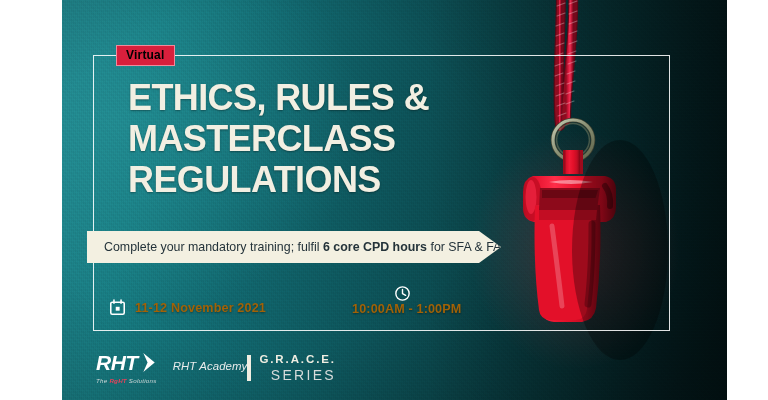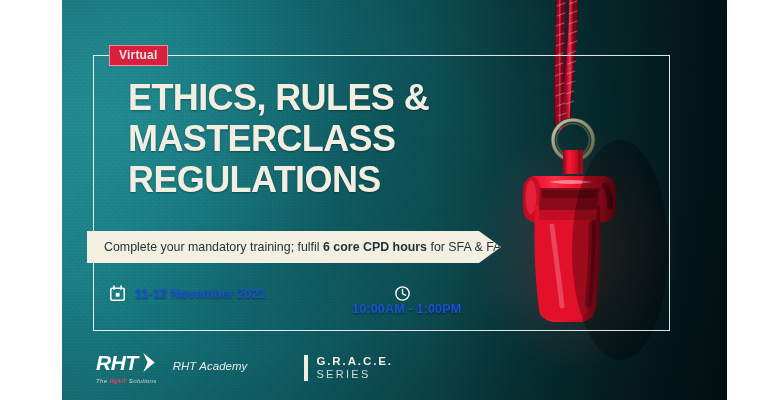--- a/index.html
+++ b/index.html
@@ -60,25 +60,25 @@
     width: 577px;
     height: 276px;
     border: 1.6px solid rgba(255,255,255,0.88);
     box-sizing: border-box;
     pointer-events: none;
   }
 
   
   .badge-virtual {
     position: absolute;
-    left: 109px;
+    left: 116px;
     top: 45px;
     background: #d81f3c;
     border: 1.8px solid #f08a9c;
-    color: #e5e5e5;
+    color: #000000;
     font-size: 12px;
     font-weight: bold;
     letter-spacing: 0.2px;
     padding: 3px 9px 4px 9px;
     line-height: 1;
     box-sizing: border-box;
   }
 
   
   .headline {
@@ -118,22 +118,22 @@
     white-space: nowrap;
   }
   .ribbon-text b { font-weight: bold; }
 
   
   .meta {
     position: absolute;
     left: 109px;
     top: 285px;
     display: flex;
-    align-items: flex-start;
-    color: #1d4ed8;
+    align-items: flex-end;
+    color: #a16207;
   }
   .meta-item {
     display: flex;
     align-items: center;
   }
   .meta-item + .meta-item { margin-left: 86px; flex-direction: column; }
   .meta-icon {
     width: 17px;
     height: 17px;
     margin-right: 9px;
@@ -178,42 +178,42 @@
   .rht-academy {
     margin-left: 16px;
     align-self: center;
     color: #e9ecec;
     font-size: 11.4px;
     letter-spacing: 0.1px;
     white-space: nowrap;
     padding-bottom: 5px;
   }
   .logo-grace {
-    margin-left: 57px;
     display: flex;
     align-items: center;
+    text-align: right;
   }
   .grace-bar {
     width: 4px;
     height: 26px;
     background: #f1eee2;
     margin-right: 8px;
     flex: none;
   }
   .grace-lines { display: flex; flex-direction: column; line-height: 1.18; }
   .grace-top {
     color: #f1eee2;
     font-size: 11.5px;
     font-weight: bold;
     letter-spacing: 1.9px;
     white-space: nowrap;
   }
   .grace-bottom {
     color: #d7dcdb;
-    font-size: 11px;
+    font-size: 14px;
     letter-spacing: 2.3px;
     white-space: nowrap;
   }
 
   
   .whistle { position: absolute; left: 0; top: 0; width: 768px; height: 400px; pointer-events: none; }
 </style>
 </head>
 <body>
 

